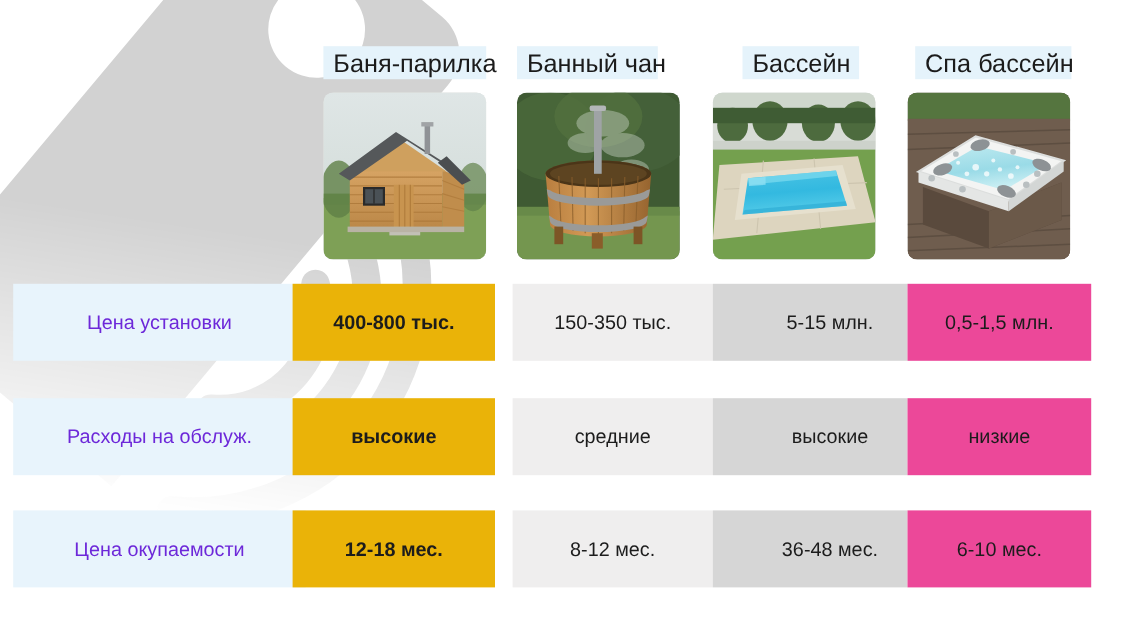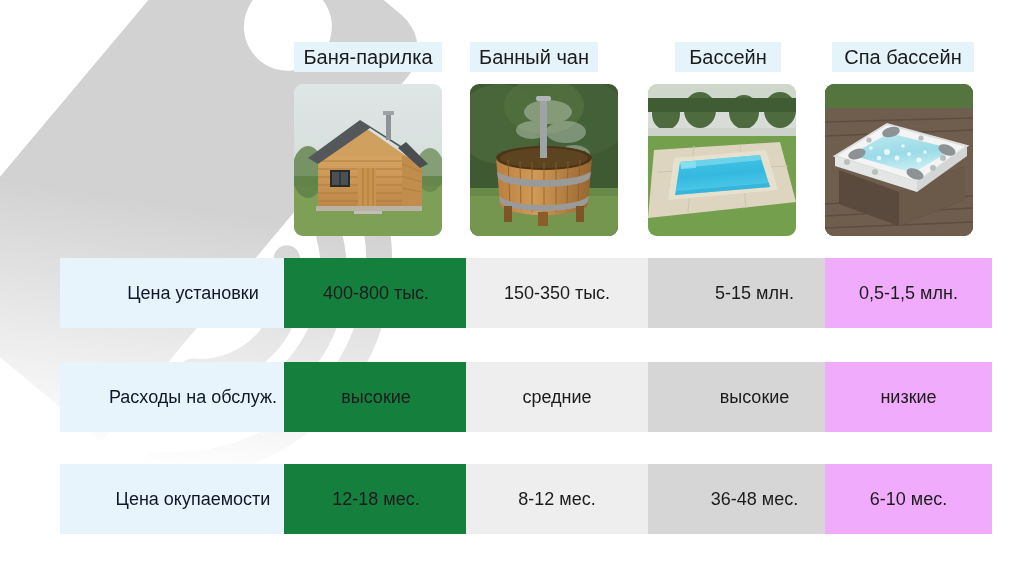--- a/index.html
+++ b/index.html
@@ -43,21 +43,21 @@
     width: 1024px;
     height: 30px;
   }
   .head-chip {
     position: absolute;
     top: 0;
     height: 30px;
     line-height: 30px;
     background: #e5f3fb;
     color: #1b1b1b;
-    font-size: 20px;
+    font-size: 23px;
     text-align: center;
     white-space: nowrap;
     padding: 0 9px;
     box-sizing: border-box;
   }
 
   
   .img-row {
     position: absolute;
     left: 0;
@@ -96,27 +96,26 @@
     text-align: center;
     white-space: nowrap;
     box-sizing: border-box;
     overflow: hidden;
     text-overflow: ellipsis;
   }
   .cell-label {
     left: 12px;
     width: 266px;
     background: #e8f4fc;
-    color: #0f172a;
-    margin-left: 48px;
-  }
-  .cell-v0 { left: 284px; width: 184px; background: #15803d; }
+    color: #6d28d9;
+  }
+  .cell-v0 { left: 266px; width: 184px; background: #eab308; font-weight: bold; }
   .cell-v1 { left: 466px; width: 182px; background: #efeeee; }
   .cell-v2 { left: 648px; width: 177px; background: #d6d6d6; padding-left: 36px; }
-  .cell-v3 { left: 825px; width: 167px; background: #f0abfc; }
+  .cell-v3 { left: 825px; width: 167px; background: #ec4899; }
 </style>
 </head>
 <body>
 
 <div class="watermark">
   <svg viewBox="0 0 560 620" xmlns="http://www.w3.org/2000/svg" aria-hidden="true">
     <defs>
       <linearGradient id="fadeOut" x1="0" y1="0" x2="0.55" y2="1">
         <stop offset="0%" stop-color="#ffffff" stop-opacity="1"></stop>
         <stop offset="62%" stop-color="#ffffff" stop-opacity="1"></stop>

